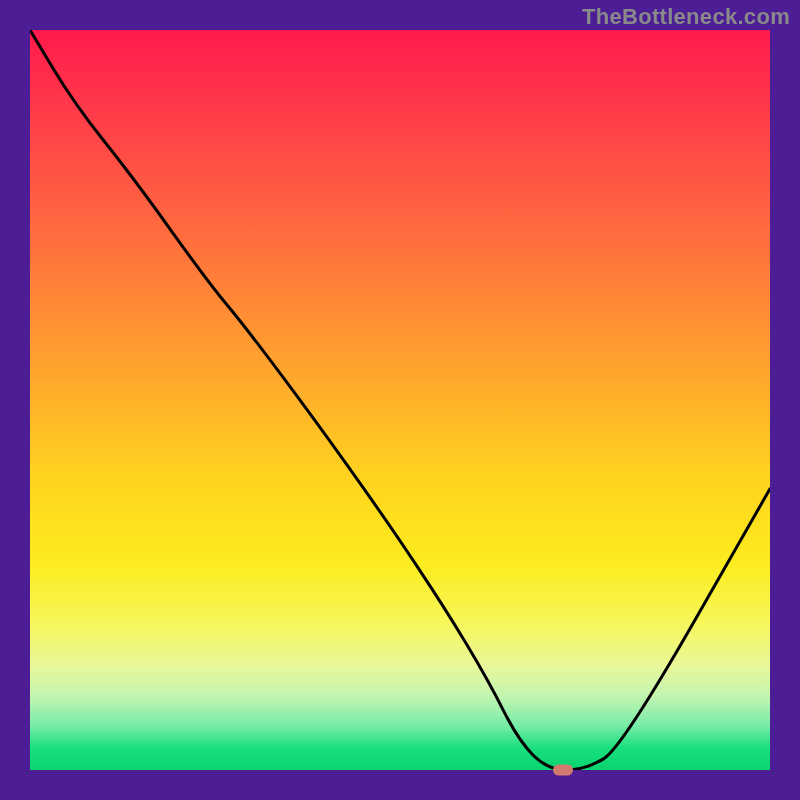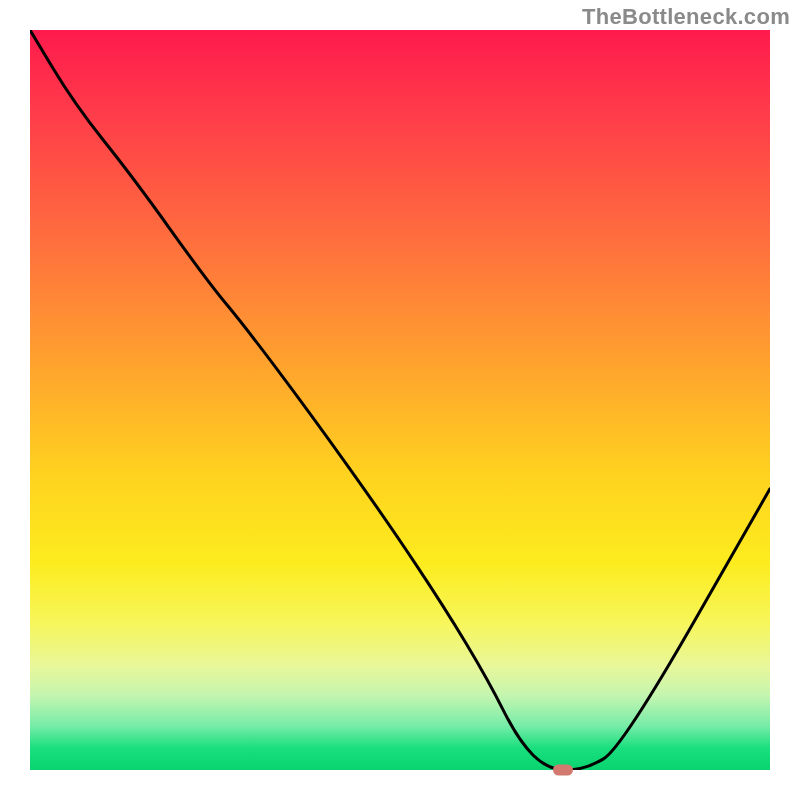--- a/index.html
+++ b/index.html
@@ -7,21 +7,21 @@
     padding: 0;
     width: 800px;
     height: 800px;
     background: #000;
     overflow: hidden;
   }
   .frame {
     position: relative;
     width: 800px;
     height: 800px;
-    background: #ffffff;
+    background: #4c1d95;
   }
   .plot-area {
     position: absolute;
     left: 30px;
     top: 30px;
     width: 740px;
     height: 740px;
     
     background: linear-gradient(
       to bottom,

